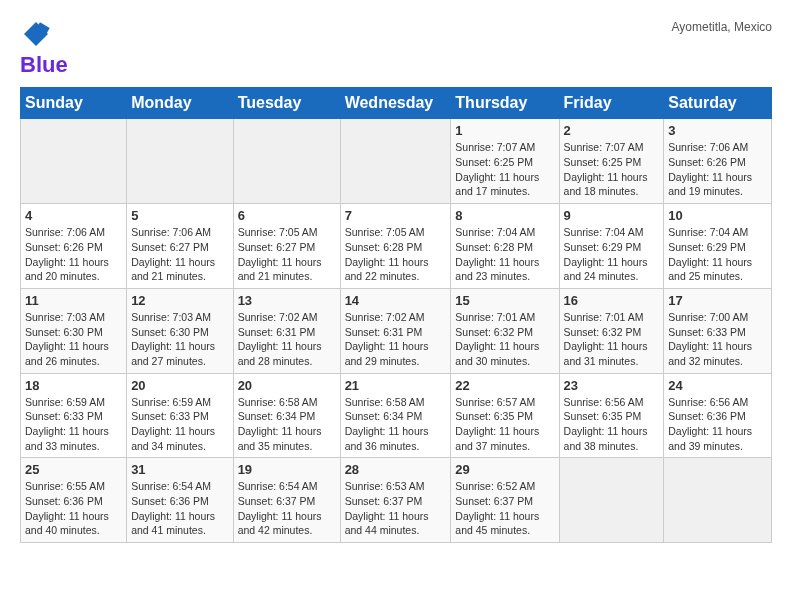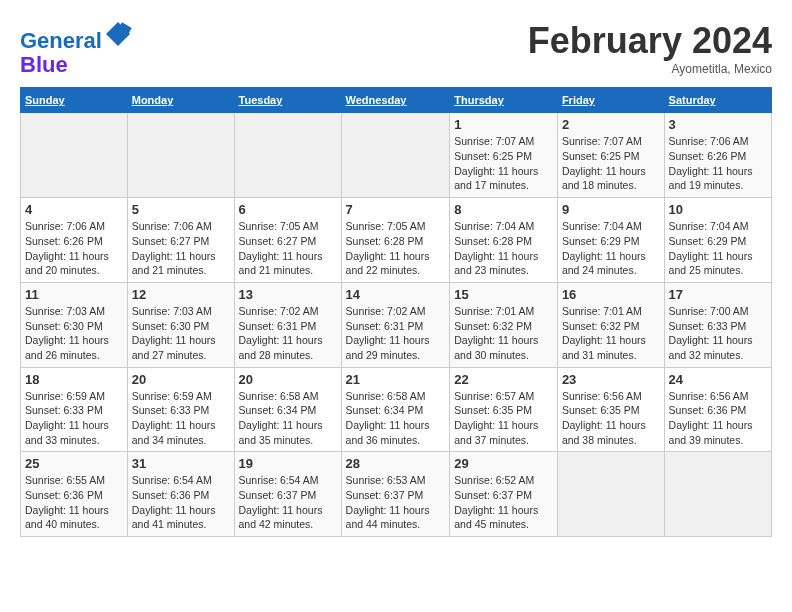--- a/index.html
+++ b/index.html
@@ -49,24 +49,23 @@
     table {
       width: 100%;
       border-collapse: collapse;
       font-size: 11px;
     }
     thead tr th {
       background-color: #1a6bbd;
       color: #fff;
       padding: 6px 4px;
       text-align: left;
-      font-size: 11px;
+      font-size: 16px;
       font-weight: bold;
       border: 1px solid #1a6bbd;
-      text-decoration: underline;
     }
     tbody tr td {
       border: 1px solid #ccc;
       vertical-align: top;
       padding: 4px;
       width: 113px;
       min-height: 80px;
       background: #fff;
     }
     tbody tr:nth-child(odd) td {
@@ -91,30 +90,29 @@
       background: #f0f0f0 !important;
     }
   </style>
 </head>
 <body>
 
 <div class="header">
   <div class="logo">
     <div>
       <div class="logo-text">
-        <span>General</span><svg class="logo-icon" viewBox="0 0 28 28" xmlns="http://www.w3.org/2000/svg">
+        <svg class="logo-icon" viewBox="0 0 28 28" xmlns="http://www.w3.org/2000/svg">
           <polygon points="14,2 26,14 14,26 2,14" fill="#1a6bbd"></polygon>
           <polygon points="20,2 28,10 20,18 12,10" fill="#1a6bbd" transform="rotate(-15,20,10)"></polygon>
         </svg><br>
         <span style="color:#6d28d9; font-weight:bold;">Blue</span>
       </div>
     </div>
   </div>
   <div class="title-section">
-    <div class="month-title">February 2024</div>
     <div class="location">Ayometitla, Mexico</div>
   </div>
 </div>
 
 <table>
   <thead>
     <tr>
     <th>Sunday</th>
         <th>Monday</th>
         <th>Tuesday</th>

